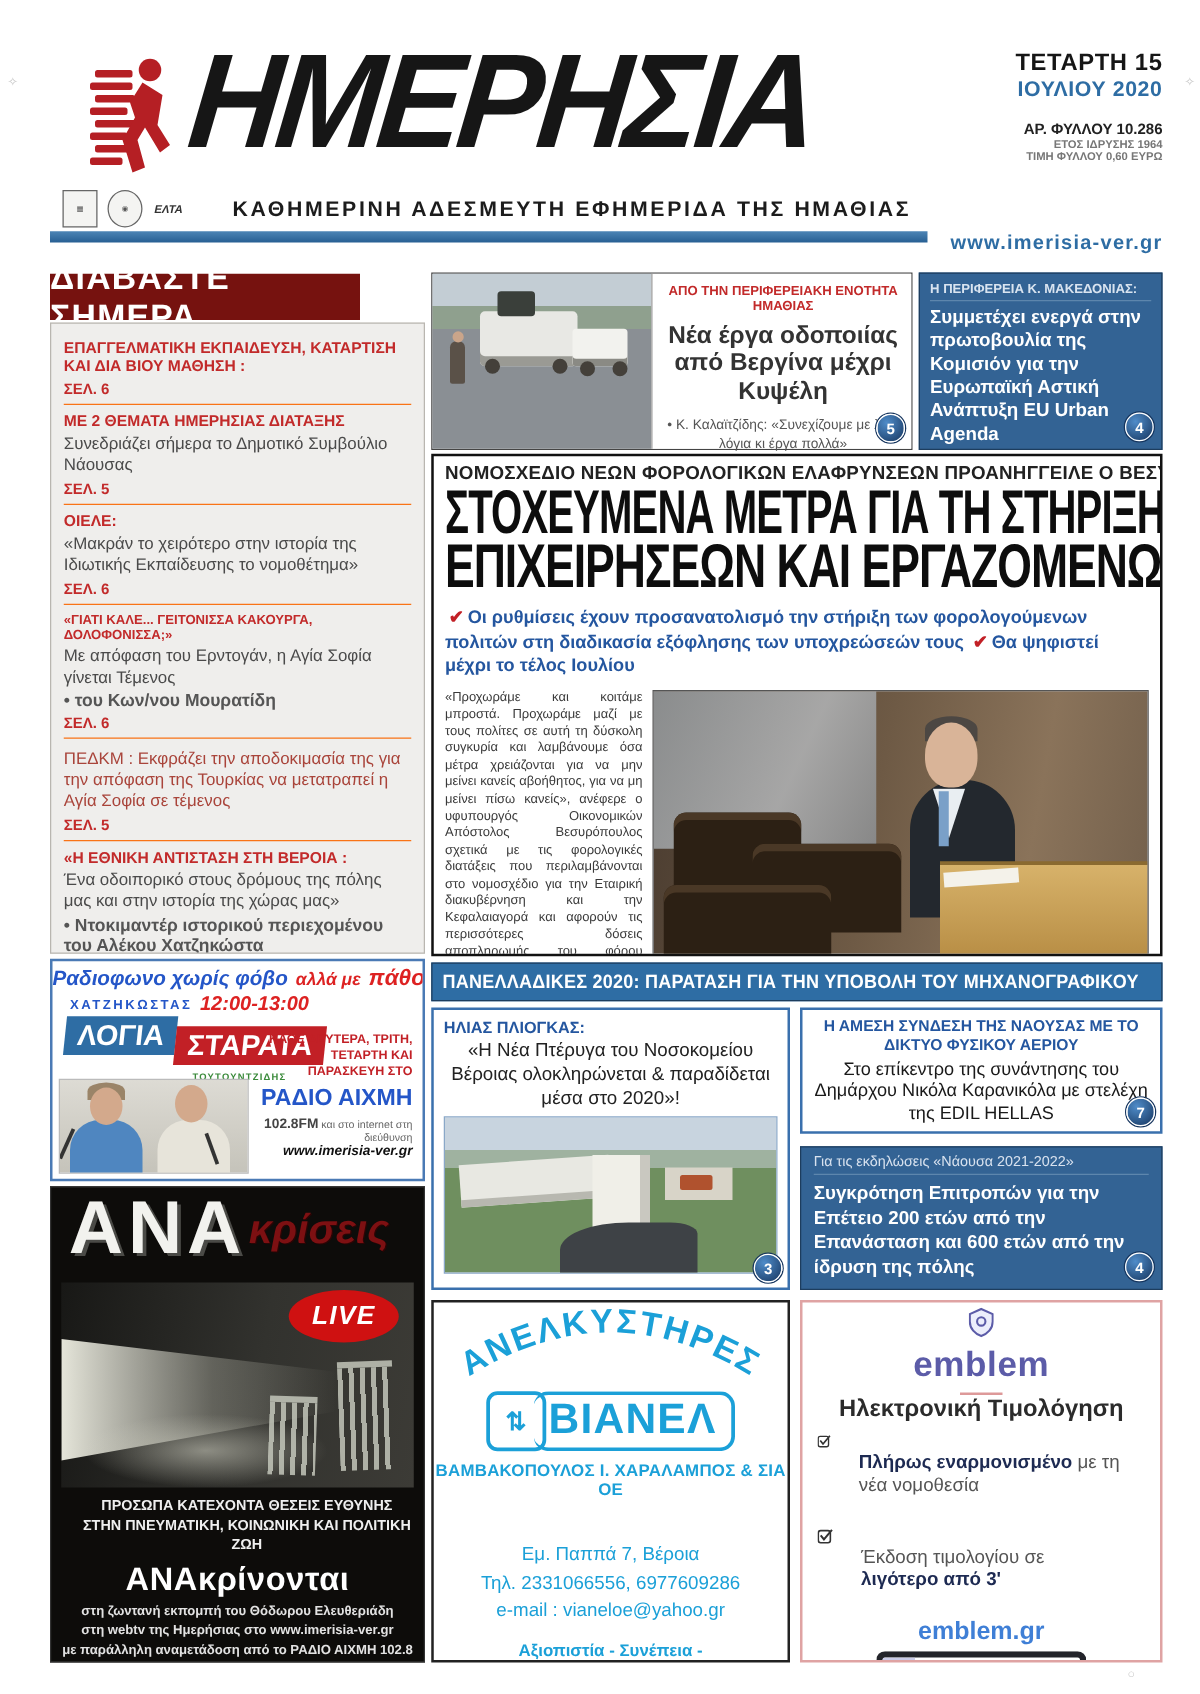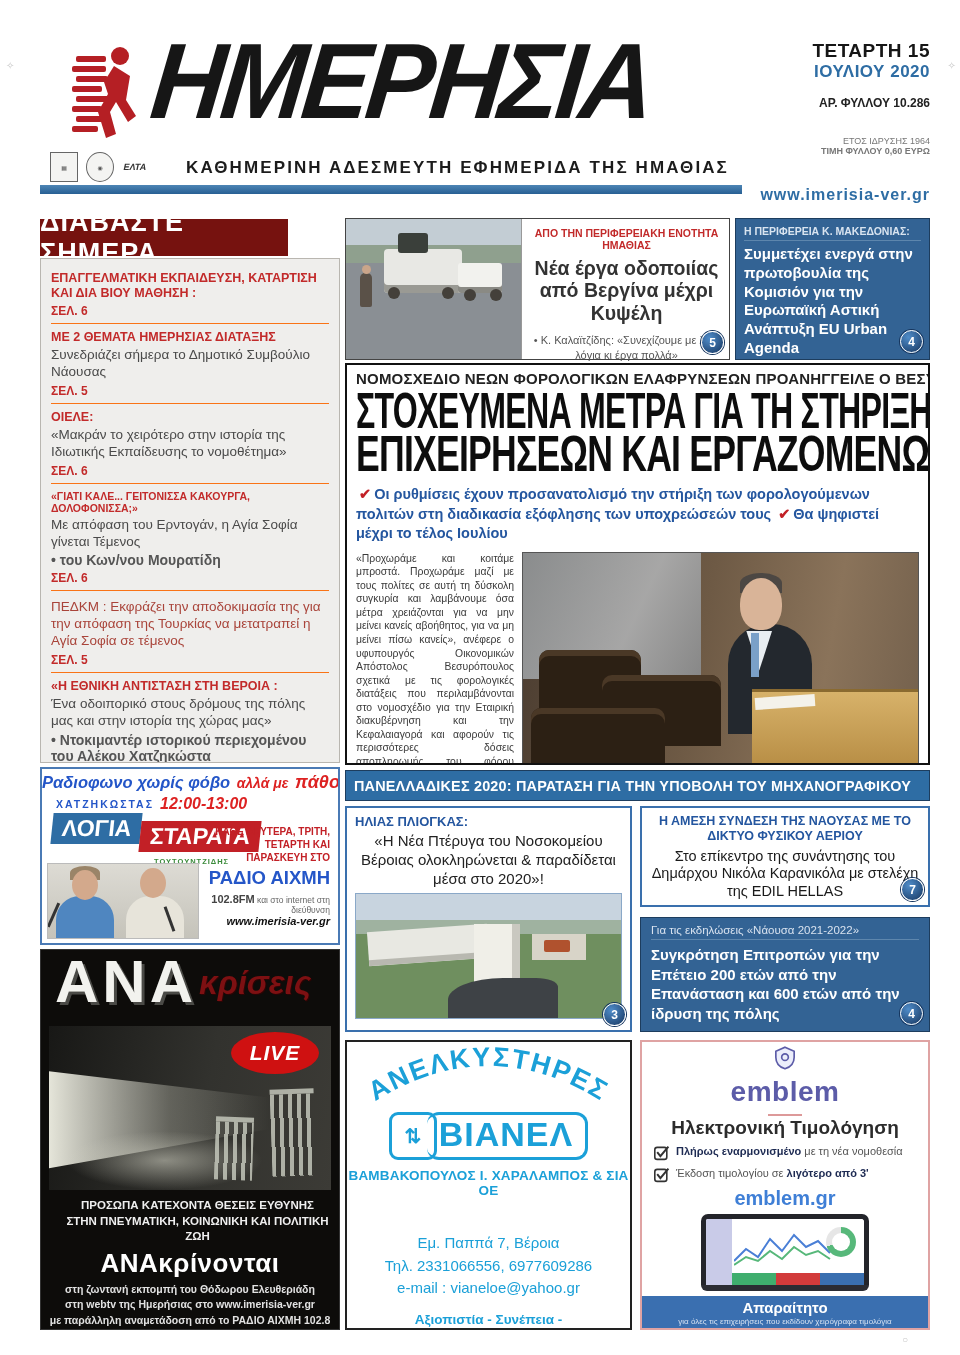--- a/index.html
+++ b/index.html
@@ -17,21 +17,21 @@
   .plogo{width:26px;height:28px;border:1px solid #666;color:#555;font-size:6px;display:flex;
       align-items:center;justify-content:center;background:#f4f4f2;}
   .plogo.round{border-radius:50%;}
   .elta{border:none;background:none;font-weight:900;font-size:9px;color:#333;transform:skewX(-12deg);}
   .tagline{left:186px;top:158px;font-size:17px;font-weight:900;letter-spacing:2.1px;color:#1c1c1c;white-space:nowrap;}
   .blue-bar{left:40px;top:185px;width:702px;height:9px;background:linear-gradient(#4d85b5,#275f93);}
   .issue-info{right:30px;top:40px;width:170px;text-align:right;}
   .d1{font-size:19px;font-weight:900;color:#161616;letter-spacing:.5px;}
   .d2{font-size:17px;font-weight:900;color:#2e6da4;letter-spacing:.5px;}
   .d3{margin-top:14px;font-size:12px;font-weight:800;color:#222;}
-  .d4{margin-top:26px;font-size:9px;color:#777;font-weight:400;}
+  .d4{font-size:9px;color:#777;font-weight:700;}
   .d5{font-size:9px;color:#777;font-weight:700;}
   .website{right:30px;top:186px;font-size:16px;font-weight:800;color:#2e6da4;letter-spacing:1px;}
 
   
   .rt-header{left:40px;top:219px;width:248px;height:37px;background:#76120f;color:#fff;
       display:flex;align-items:center;justify-content:center;font-size:27px;font-weight:900;letter-spacing:1px;}
   .rt-box{left:40px;top:258px;width:300px;height:505px;background:#efeeec;border:1px solid #b9b6b0;
       box-sizing:border-box;padding:6px 10px;overflow:hidden;}
   .rt-item{padding:6px 0 5px 0;border-top:1px solid #f97316;}
   .rt-item:first-child{border-top:none;}
@@ -212,21 +212,21 @@
   .vi-slogan{margin-top:12px;font-size:13.5px;font-weight:800;}
 
   
   .emblem{left:640px;top:1040px;width:290px;height:290px;border:2px solid #dfa3a3;box-sizing:border-box;
       background:#fff;overflow:hidden;position:absolute;}
   .em-brand-row{display:flex;align-items:center;justify-content:center;gap:6px;margin-top:4px;flex-direction:column;}
   .em-brand{font-size:28px;font-weight:700;color:#5c5ca8;letter-spacing:.5px;}
   .em-dash{width:34px;height:2px;background:#d99;}
   .em-title{text-align:center;font-size:19px;font-weight:800;color:#2b2b2b;margin-top:1px;}
   .em-check-row{display:flex;align-items:flex-start;gap:6px;margin:6px 12px 0 12px;}
-  .em-check-row p{margin:0;font-size:11px;color:#555;line-height:1.25;}
+  .em-check-row p{margin:16px;font-size:15px;color:#555;line-height:1.25;}
   .em-check-row b{color:#1d2a52;}
   .em-site{text-align:center;font-size:20px;font-weight:700;color:#3f7fd6;margin-top:4px;}
   .laptop{width:168px;margin:4px auto 0 auto;}
   .lap-screen{height:66px;border:5px solid #23242a;border-bottom:none;border-radius:7px 7px 0 0;background:#fff;
       position:relative;overflow:hidden;}
   .lap-side{position:absolute;left:0;top:0;width:26px;height:100%;background:#c9cbe8;}
   .lap-bars{position:absolute;left:26px;bottom:0;right:0;height:12px;display:flex;}
   .lap-bars i{flex:1;}
   .lap-base{height:6px;background:#2b2c33;border-radius:0 0 8px 8px;}
   .donut{position:absolute;right:8px;top:8px;width:30px;height:30px;border-radius:50%;

